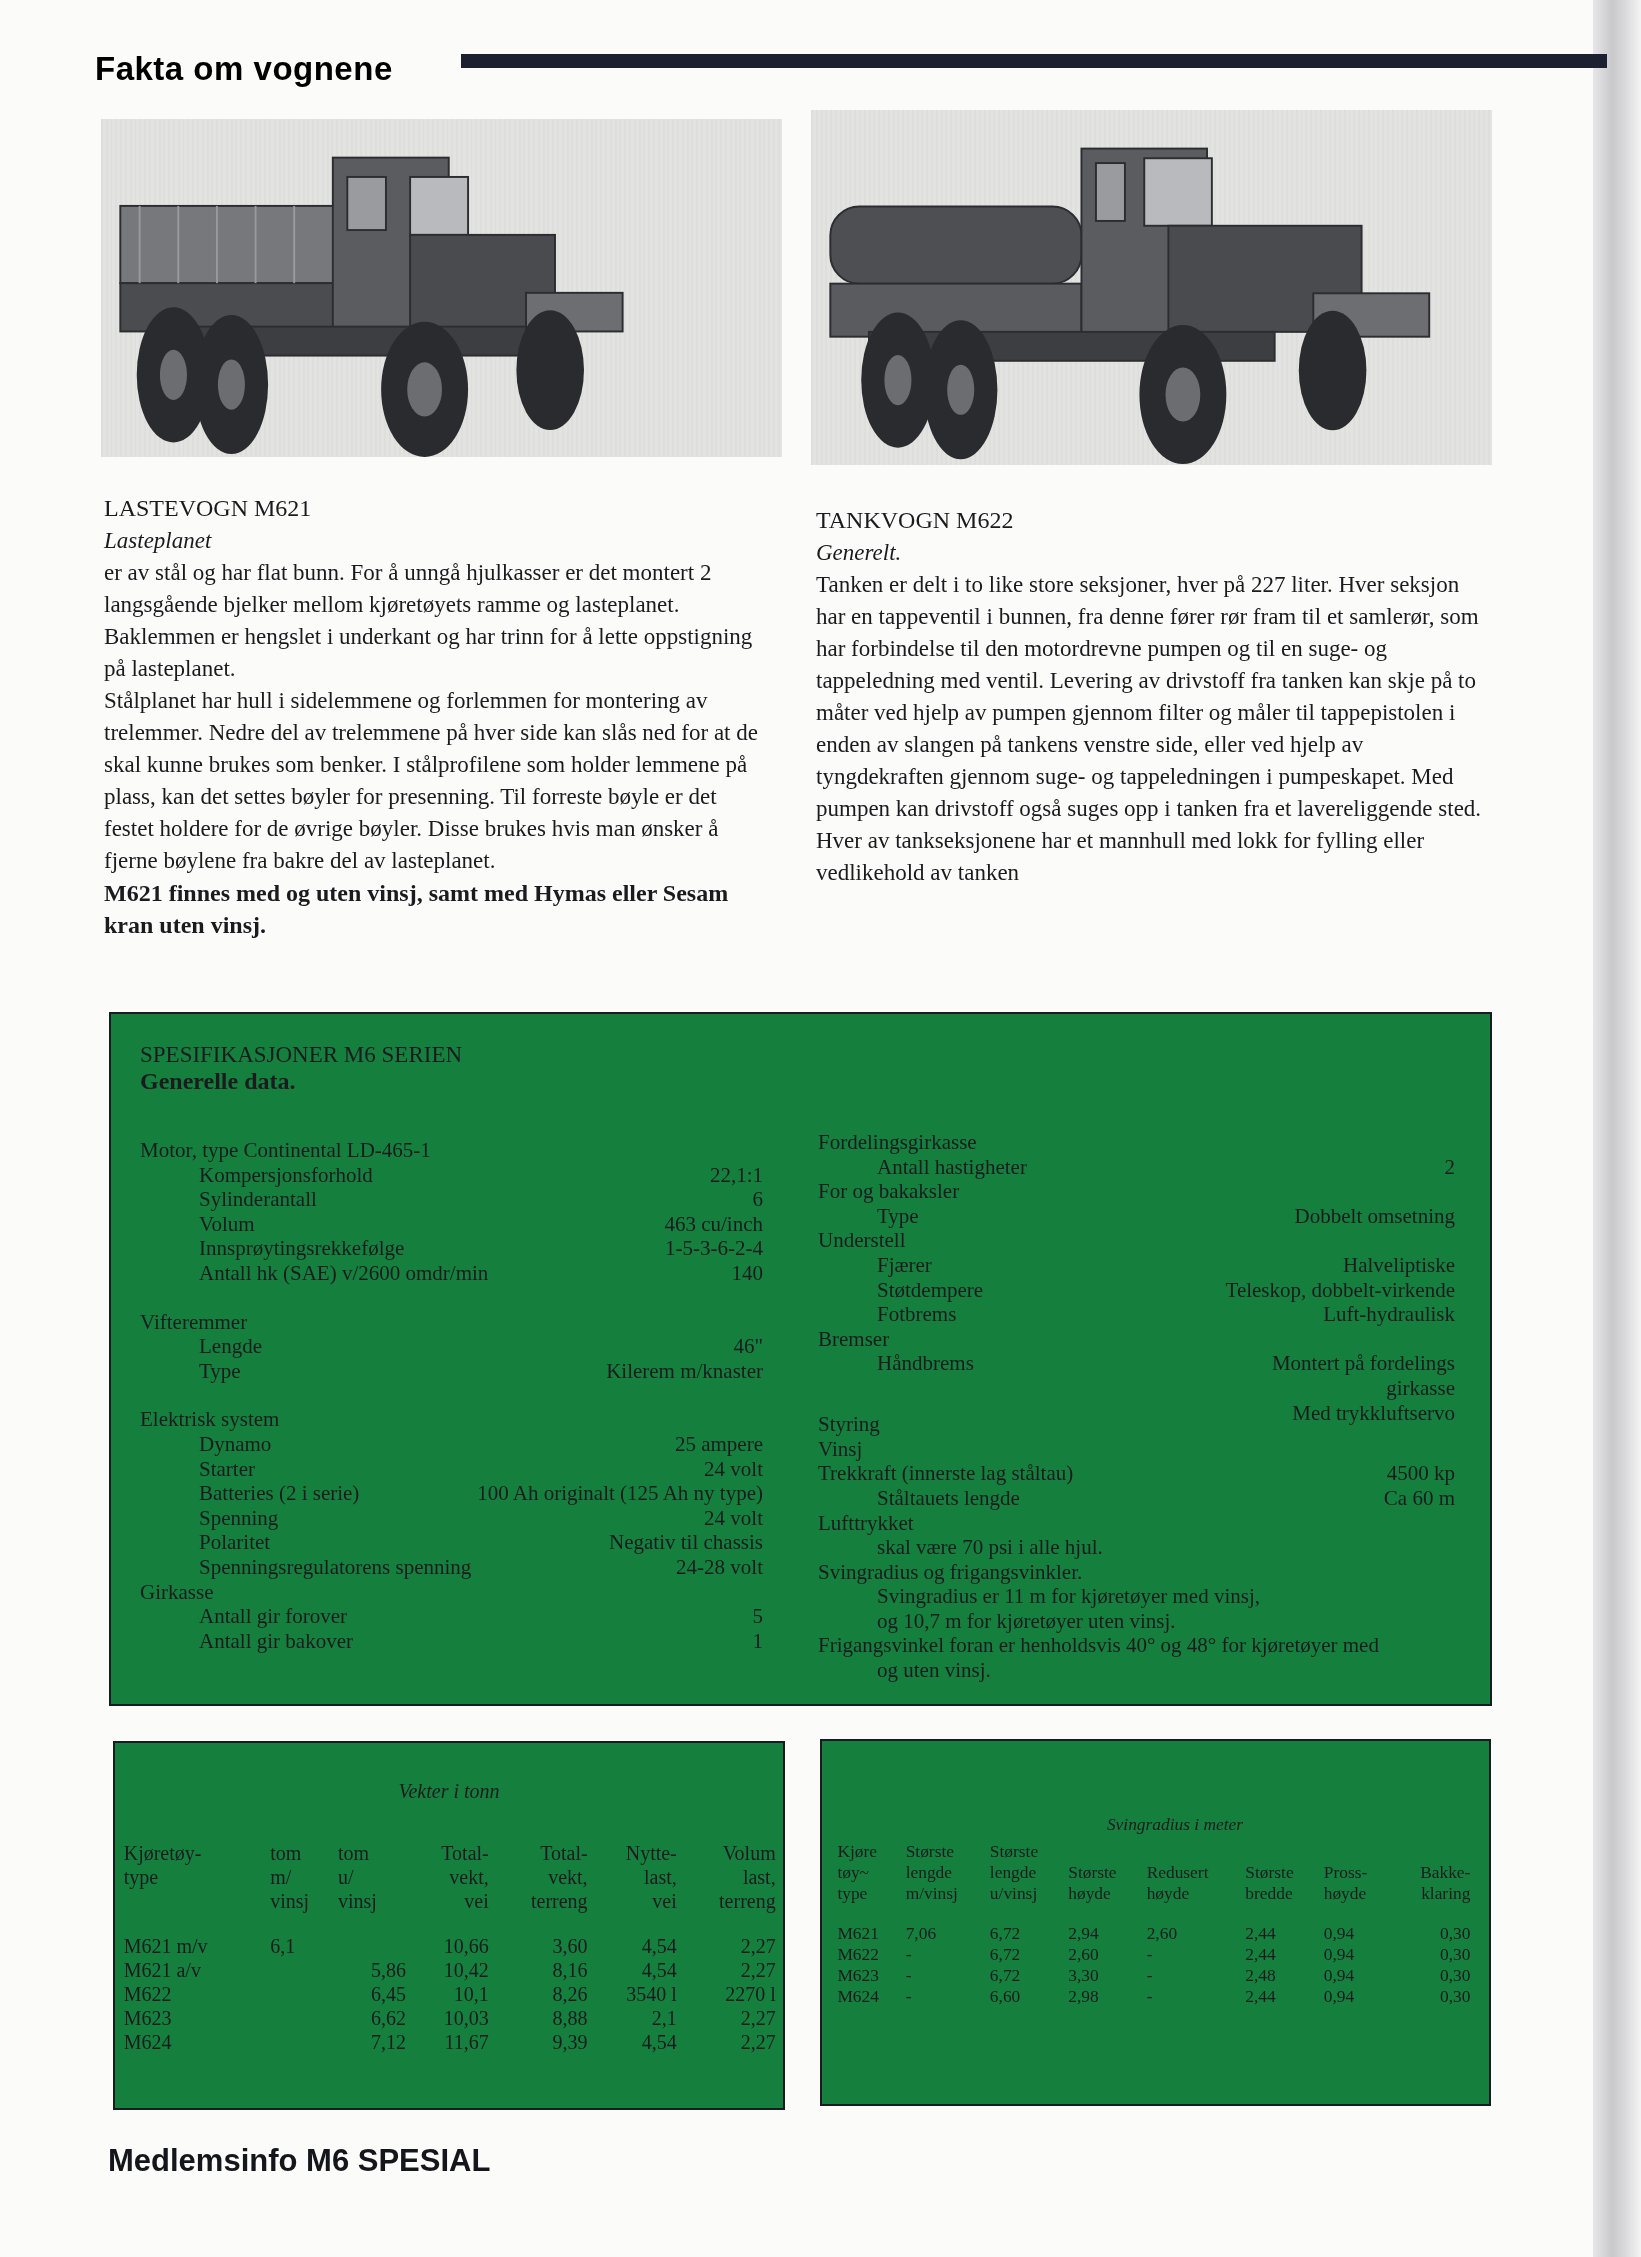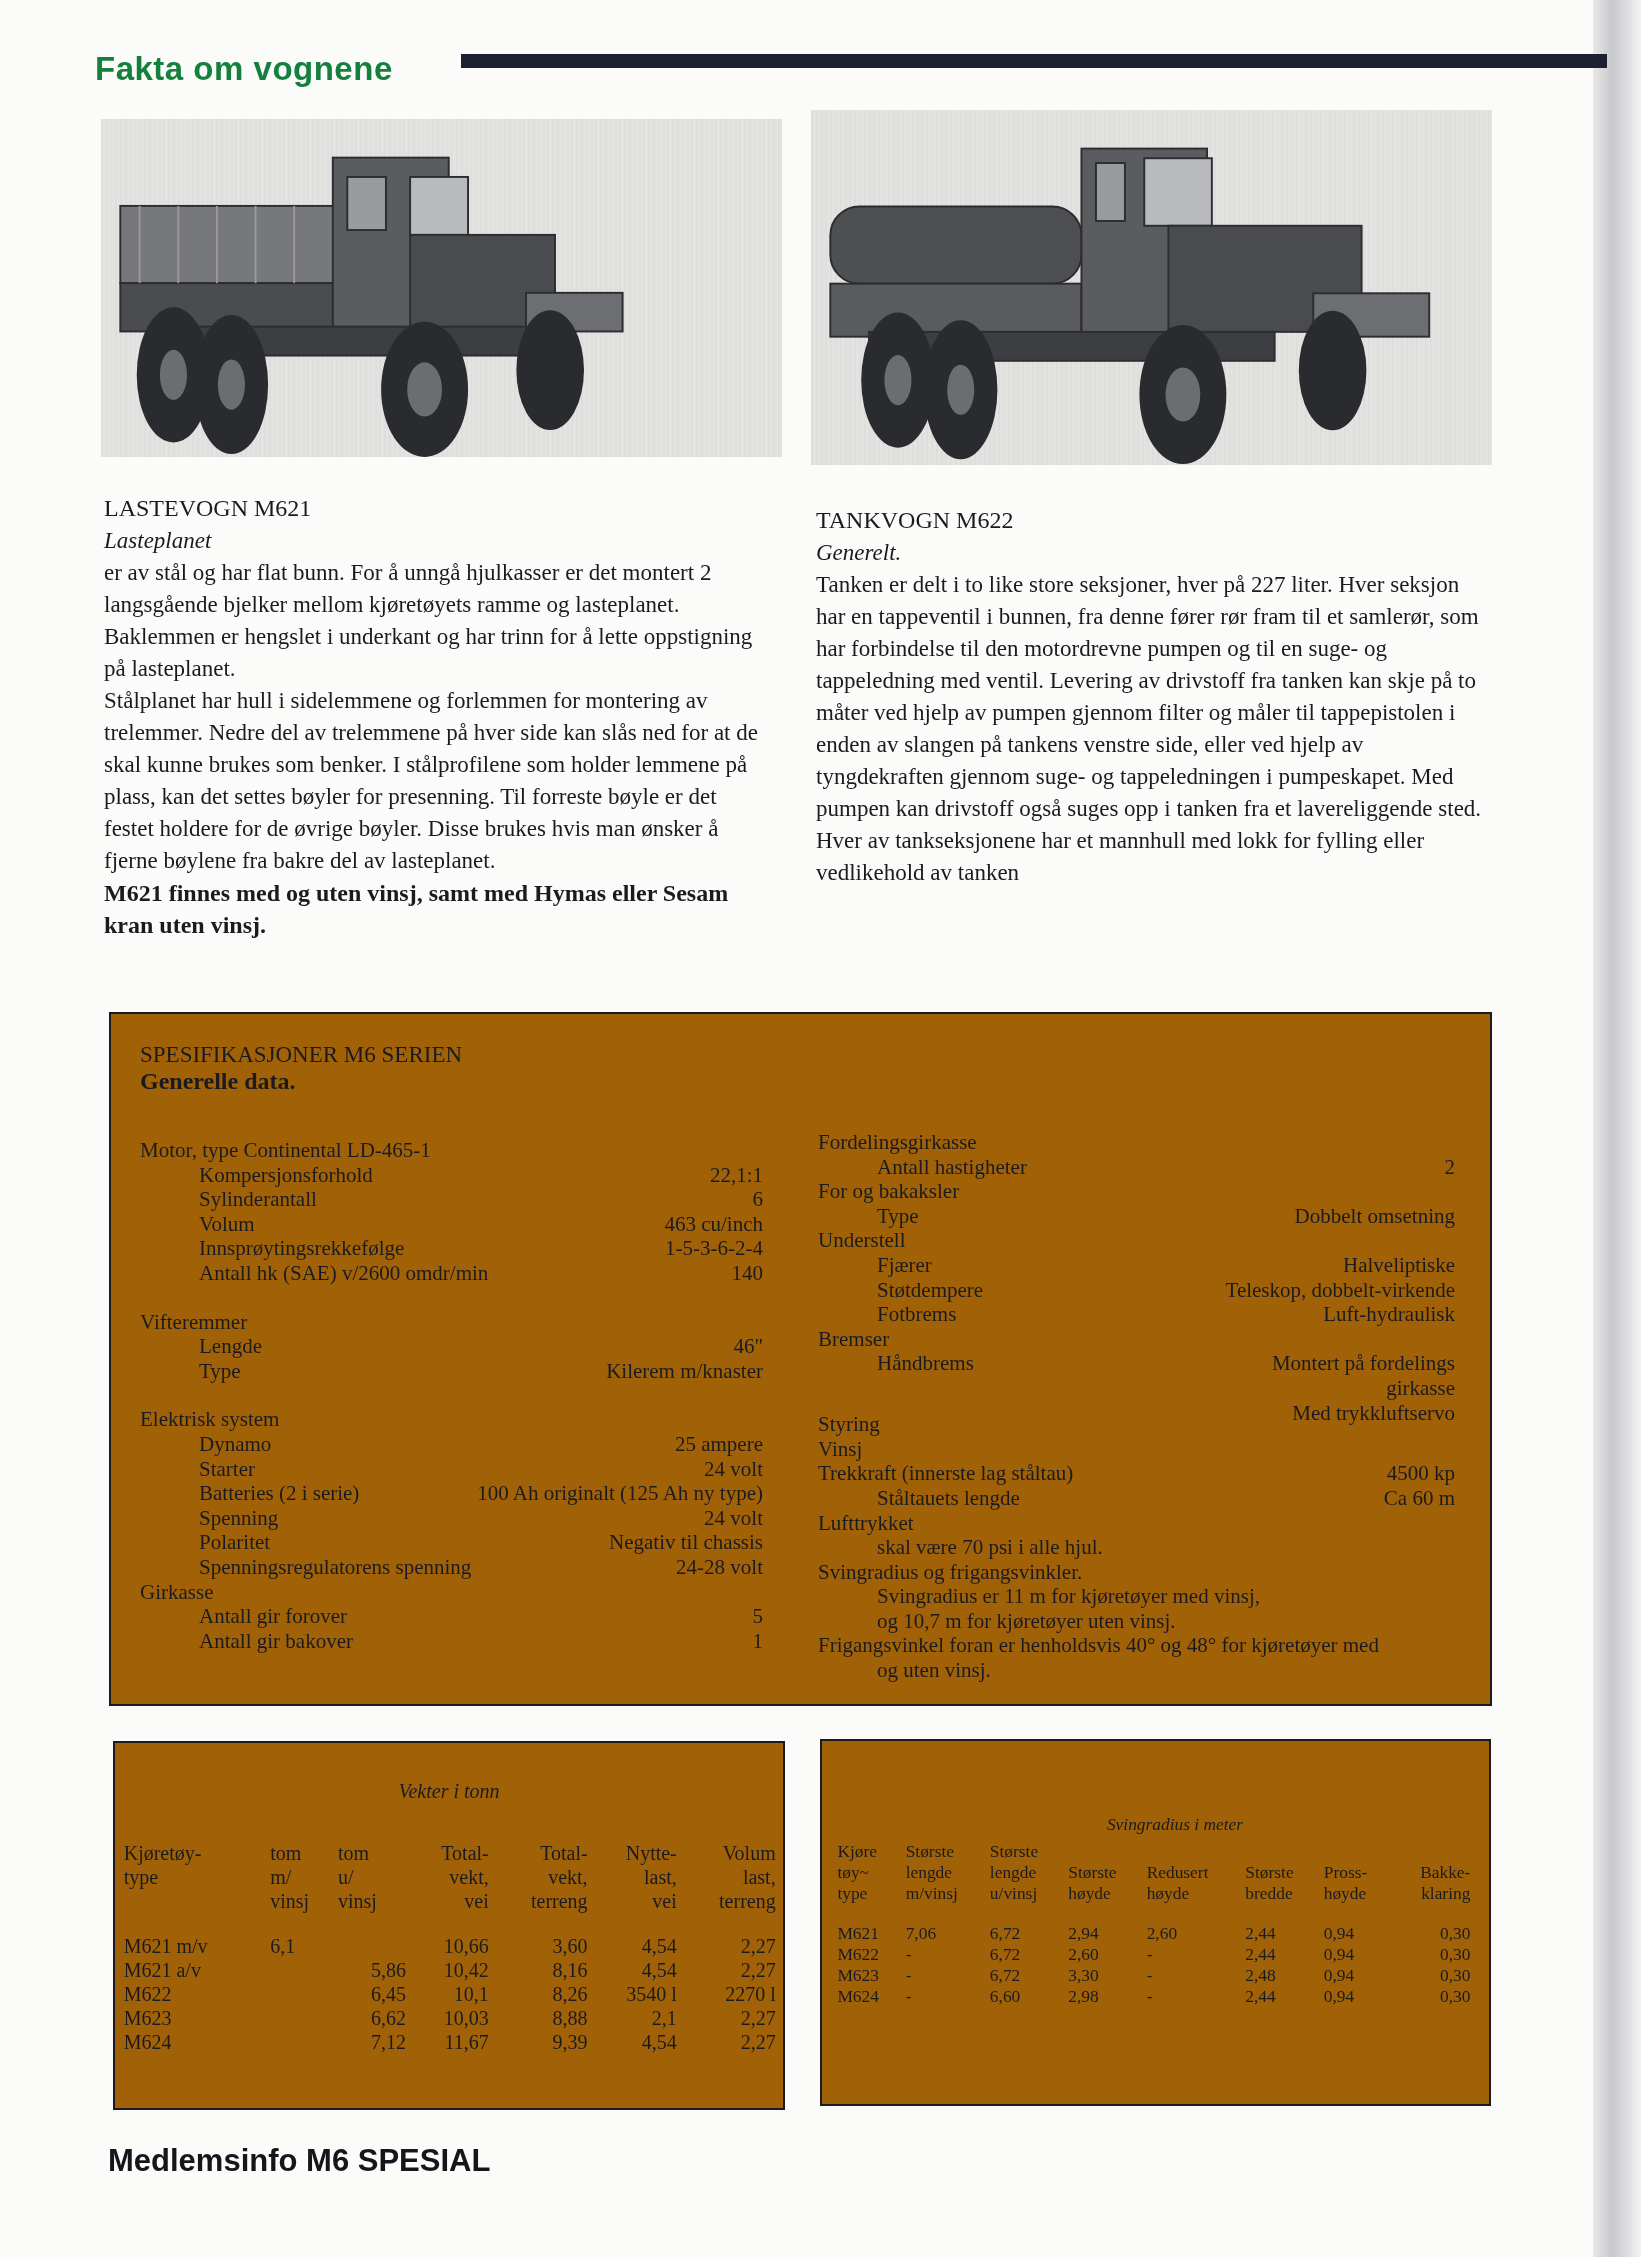--- a/index.html
+++ b/index.html
@@ -9,21 +9,21 @@
     font-family: "Liberation Serif", serif;
     color: #1b1b1f;
   }
   .binding {
     position: absolute; left: 1593px; top: 0; width: 48px; height: 2257px;
     background: linear-gradient(to right, #e7e7e9 0%, #c9c9cc 40%, #dcdcdf 70%, #f4f4f4 100%);
   }
   .header-title {
     position: absolute; left: 95px; top: 50px;
     font-family: "Liberation Sans", sans-serif; font-weight: bold;
-    font-size: 33px; letter-spacing: 0.5px; color: #15803d;
+    font-size: 33px; letter-spacing: 0.5px; color: #000000;
   }
   .header-bar {
     position: absolute; left: 461px; top: 54px; width: 1146px; height: 13.5px;
     background: #1c2030;
   }
   .photo {
     position: absolute; border: 0;
     background:
       repeating-linear-gradient(90deg, rgba(0,0,0,0.025) 0 1.9px, transparent 1.9px 4.8px),
       #e3e3e1;
@@ -35,21 +35,21 @@
 
   .article { position: absolute; font-size: 23px; line-height: 32px; }
   .article .title { font-size: 24px; line-height: 33px; }
   .article .sub { font-style: italic; }
   .article .bold { font-weight: bold; font-size: 24px; }
   .article p { margin: 0; }
   .article-left { left: 104px; top: 492px; width: 657px; }
   .article-right { left: 816px; top: 504px; width: 676px; }
 
   .box {
-    position: absolute; border: 2.4px solid #1a1a22; background: #a16207;
+    position: absolute; border: 2.4px solid #1a1a22; background: #15803d;
     box-sizing: border-box;
   }
   .spec-box { left: 109px; top: 1012px; width: 1383px; height: 694px; }
   .spec-head { position: absolute; left: 29px; top: 27px; font-size: 23px; line-height: 27px; }
   .spec-head .bold { font-weight: bold; font-size: 24px; }
   .spec-col { position: absolute; font-size: 21px; line-height: 24.6px; }
   .spec-col-left { left: 29px; top: 124px; width: 623px; }
   .spec-col-right { left: 707px; top: 116px; width: 637px; }
   .row { display: flex; justify-content: space-between; }
   .row .lbl.indent { padding-left: 59px; }

